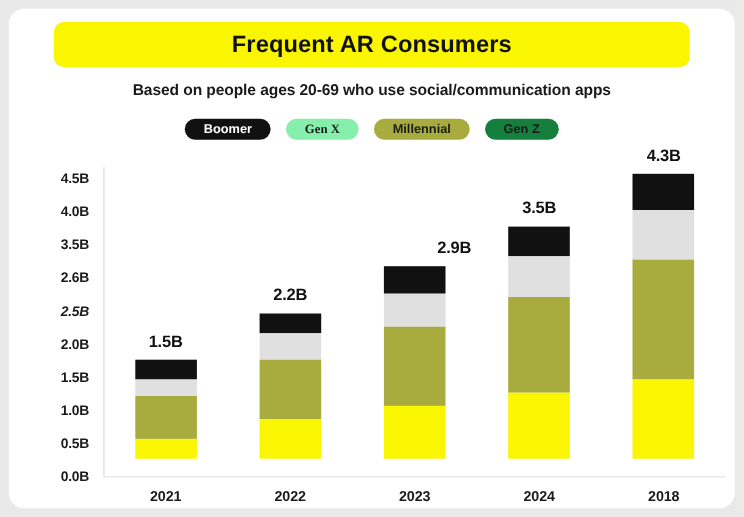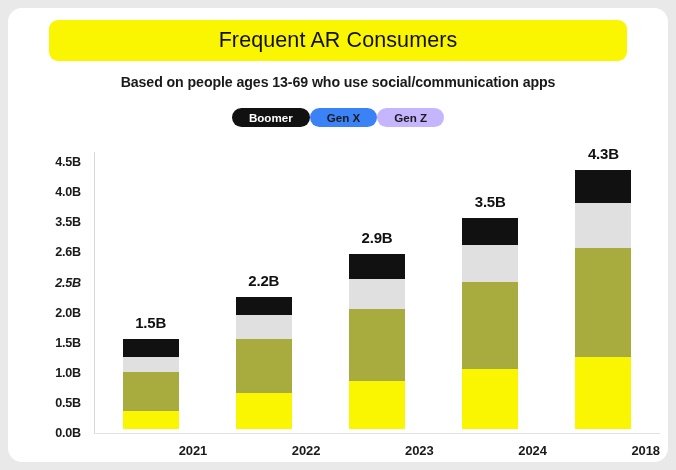--- a/index.html
+++ b/index.html
@@ -33,21 +33,21 @@
     width: 578px;
     height: 41px;
     background: #FAF500;
     border-radius: 9px;
     display: flex;
     align-items: center;
     justify-content: center;
   }
   #title-text {
     font-size: 21.5px;
-    font-weight: normal;
+    font-weight: bold;
     color: #111111;
     letter-spacing: 0.1px;
     white-space: nowrap;
   }
 
   
   #subtitle {
     position: absolute;
     left: 0;
     top: 66px;
@@ -61,20 +61,21 @@
 
   
   #legend {
     position: absolute;
     left: 0;
     top: 100px;
     width: 660px;
     display: flex;
     justify-content: center;
     align-items: center;
+    gap: 14px;
   }
   .legend-pill {
     height: 19px;
     border-radius: 10px;
     display: flex;
     align-items: center;
     justify-content: center;
     padding: 0 17px;
     font-size: 11.6px;
     font-weight: bold;
@@ -131,21 +132,21 @@
   
   #bars {
     position: absolute;
     left: 86px;
     top: 145px;
     width: 566px;
     height: 280px;
   }
   .bar-group {
     position: absolute;
-    bottom: 4px;
+    bottom: 16px;
     width: 113.2px;
     height: 280px;
   }
   .bar-stack {
     position: absolute;
     bottom: 0;
     left: 50%;
     transform: translateX(-50%);
     width: 56px;
     display: flex;
@@ -168,46 +169,49 @@
     position: absolute;
     left: 86px;
     top: 435px;
     width: 566px;
     height: 20px;
   }
   .x-tick {
     position: absolute;
     top: 0;
     width: 113.2px;
-    text-align: right;
+    text-align: center;
     font-size: 13px;
     font-weight: bold;
     color: #1a1a1a;
     letter-spacing: -0.1px;
   }
 </style>
 </head>
 <body>
 
 <div id="card">
 
   <div id="title-banner">
     <span id="title-text">Frequent AR Consumers</span>
   </div>
 
-  <div id="subtitle">Based on people ages 13-69 who use social/communication apps</div>
+  <div id="subtitle">Based on people ages 20-69 who use social/communication apps</div>
 
   <div id="legend">
       <div class="legend-pill" style="background: rgb(17, 17, 17); color: rgb(255, 255, 255);">
         <span>Boomer</span>
       </div>
-      <div class="legend-pill" style="background: #3b82f6; color: rgb(26, 26, 26);">
+      <div class="legend-pill" style="background: #86efac; color: rgb(26, 26, 26); font-family: Liberation Serif, serif;">
         <span>Gen X</span>
       </div>
-      <div class="legend-pill" style="background: #c4b5fd; color: rgb(26, 26, 26);">
+      <div class="legend-pill" style="background: rgb(168, 172, 62); color: rgb(26, 26, 26);">
+        <span>Millennial</span>
+      </div>
+      <div class="legend-pill" style="background: #15803d; color: rgb(26, 26, 26);">
         <span>Gen Z</span>
       </div>
     </div>
 
   <div id="plot">
     <div id="y-axis">
         <div class="y-tick" style="top: 287px;">0.0B</div>
         <div class="y-tick" style="top: 256.9px;">0.5B</div>
         <div class="y-tick" style="top: 226.8px;">1.0B</div>
         <div class="y-tick" style="top: 196.7px;">1.5B</div>
@@ -239,21 +243,21 @@
           </div>
           <div class="bar-total" style="bottom: 140.44px;">2.2B</div>
         </div>
         <div class="bar-group" style="left: 226.4px; width: 113.2px;">
           <div class="bar-stack">
             <div class="seg" style="height: 48.16px; background: rgb(250, 245, 0);"></div>
             <div class="seg" style="height: 72.24px; background: rgb(168, 172, 62);"></div>
             <div class="seg" style="height: 30.1px; background: rgb(224, 224, 224);"></div>
             <div class="seg" style="height: 24.08px; background: rgb(17, 17, 17);"></div>
           </div>
-          <div class="bar-total" style="bottom: 182.58px;">2.9B</div>
+          <div class="bar-total" style="bottom: 182.58px; margin-left: 36px;">2.9B</div>
         </div>
         <div class="bar-group" style="left: 339.6px; width: 113.2px;">
           <div class="bar-stack">
             <div class="seg" style="height: 60.2px; background: rgb(250, 245, 0);"></div>
             <div class="seg" style="height: 87.29px; background: rgb(168, 172, 62);"></div>
             <div class="seg" style="height: 36.12px; background: rgb(224, 224, 224);"></div>
             <div class="seg" style="height: 27.09px; background: rgb(17, 17, 17);"></div>
           </div>
           <div class="bar-total" style="bottom: 218.7px;">3.5B</div>
         </div>

